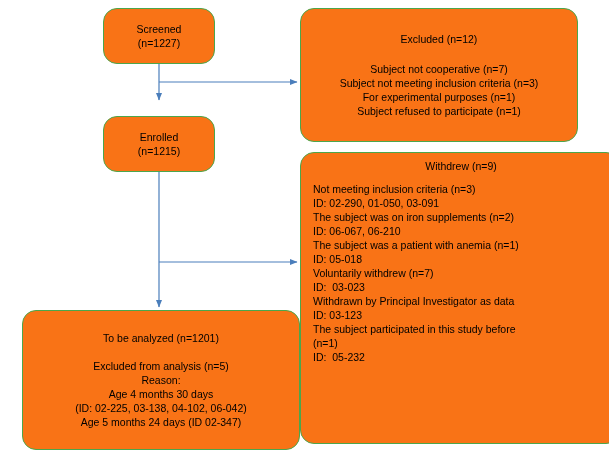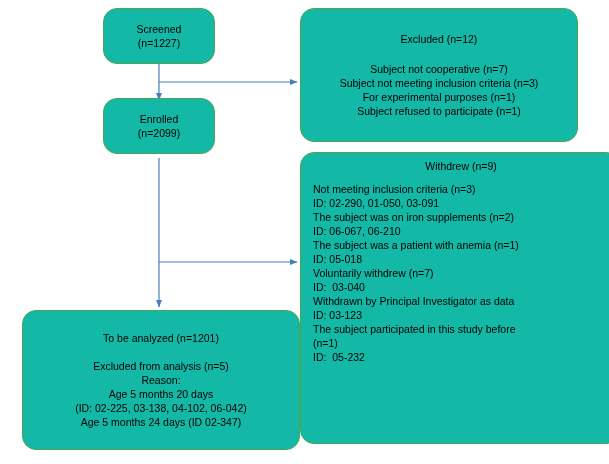--- a/index.html
+++ b/index.html
@@ -17,21 +17,21 @@
   #canvas {
     position: relative;
     width: 609px;
     height: 464px;
   }
   .box {
     position: absolute;
     box-sizing: border-box;
     border: 1.5px solid #4ca64c;
     border-radius: 14px;
-    background: #14b8a6;
+    background: #f97316;
     display: flex;
     flex-direction: column;
     align-items: center;
     justify-content: center;
   }
   .box.left-align {
     align-items: flex-start;
     justify-content: flex-start;
   }
   .line {
@@ -50,21 +50,21 @@
     left: 0;
     top: 0;
     width: 609px;
     height: 464px;
     overflow: visible;
   }
 
   
   #box-screened   { left: 103px; top: 8px;   width: 112px; height: 56px; }
   #box-excluded   { left: 300px; top: 8px;   width: 278px; height: 134px; }
-  #box-enrolled   { left: 103px; top: 98px; width: 112px; height: 56px; }
+  #box-enrolled   { left: 103px; top: 116px; width: 112px; height: 56px; }
   #box-withdrew   { left: 300px; top: 152px; width: 320px; height: 292px; }
   #box-analyzed   { left: 22px;  top: 310px; width: 278px; height: 140px; }
 
   #box-withdrew .inner {
     padding: 6px 10px 4px 12px;
     box-sizing: border-box;
     width: 100%;
   }
   #box-withdrew .title {
     text-align: center;
@@ -116,46 +116,46 @@
       <div class="line title">Excluded (n=12)</div>
       <div class="line">Subject not cooperative (n=7)</div>
       <div class="line">Subject not meeting inclusion criteria (n=3)</div>
       <div class="line">For experimental purposes (n=1)</div>
       <div class="line">Subject refused to participate (n=1)</div>
     </div>
   </div>
 
   <div class="box" id="box-enrolled">
     <div class="line center">Enrolled</div>
-    <div class="line center">(n=2099)</div>
+    <div class="line center">(n=1215)</div>
   </div>
 
   <div class="box left-align" id="box-withdrew">
     <div class="inner">
       <div class="line title">Withdrew (n=9)</div>
       <div class="line left">Not meeting inclusion criteria (n=3)</div>
       <div class="line left">ID: 02-290, 01-050, 03-091</div>
       <div class="line left">The subject was on iron supplements (n=2)</div>
       <div class="line left">ID: 06-067, 06-210</div>
       <div class="line left">The subject was a patient with anemia (n=1)</div>
       <div class="line left">ID: 05-018</div>
       <div class="line left">Voluntarily withdrew (n=7)</div>
-      <div class="line left">ID:  03-040</div>
+      <div class="line left">ID:  03-023</div>
       <div class="line left">Withdrawn by Principal Investigator as data</div>
       <div class="line left">ID: 03-123</div>
       <div class="line left">The subject participated in this study before</div>
       <div class="line left">(n=1)</div>
       <div class="line left">ID:  05-232</div>
     </div>
   </div>
 
   <div class="box" id="box-analyzed">
     <div class="inner">
       <div class="line title">To be analyzed (n=1201)</div>
       <div class="line">Excluded from analysis (n=5)</div>
       <div class="line">Reason:</div>
-      <div class="line">Age 5 months 20 days</div>
+      <div class="line">Age 4 months 30 days</div>
       <div class="line">(ID: 02-225, 03-138, 04-102, 06-042)</div>
       <div class="line">Age 5 months 24 days (ID 02-347)</div>
     </div>
   </div>
 
 </div>
 
 </body></html>

